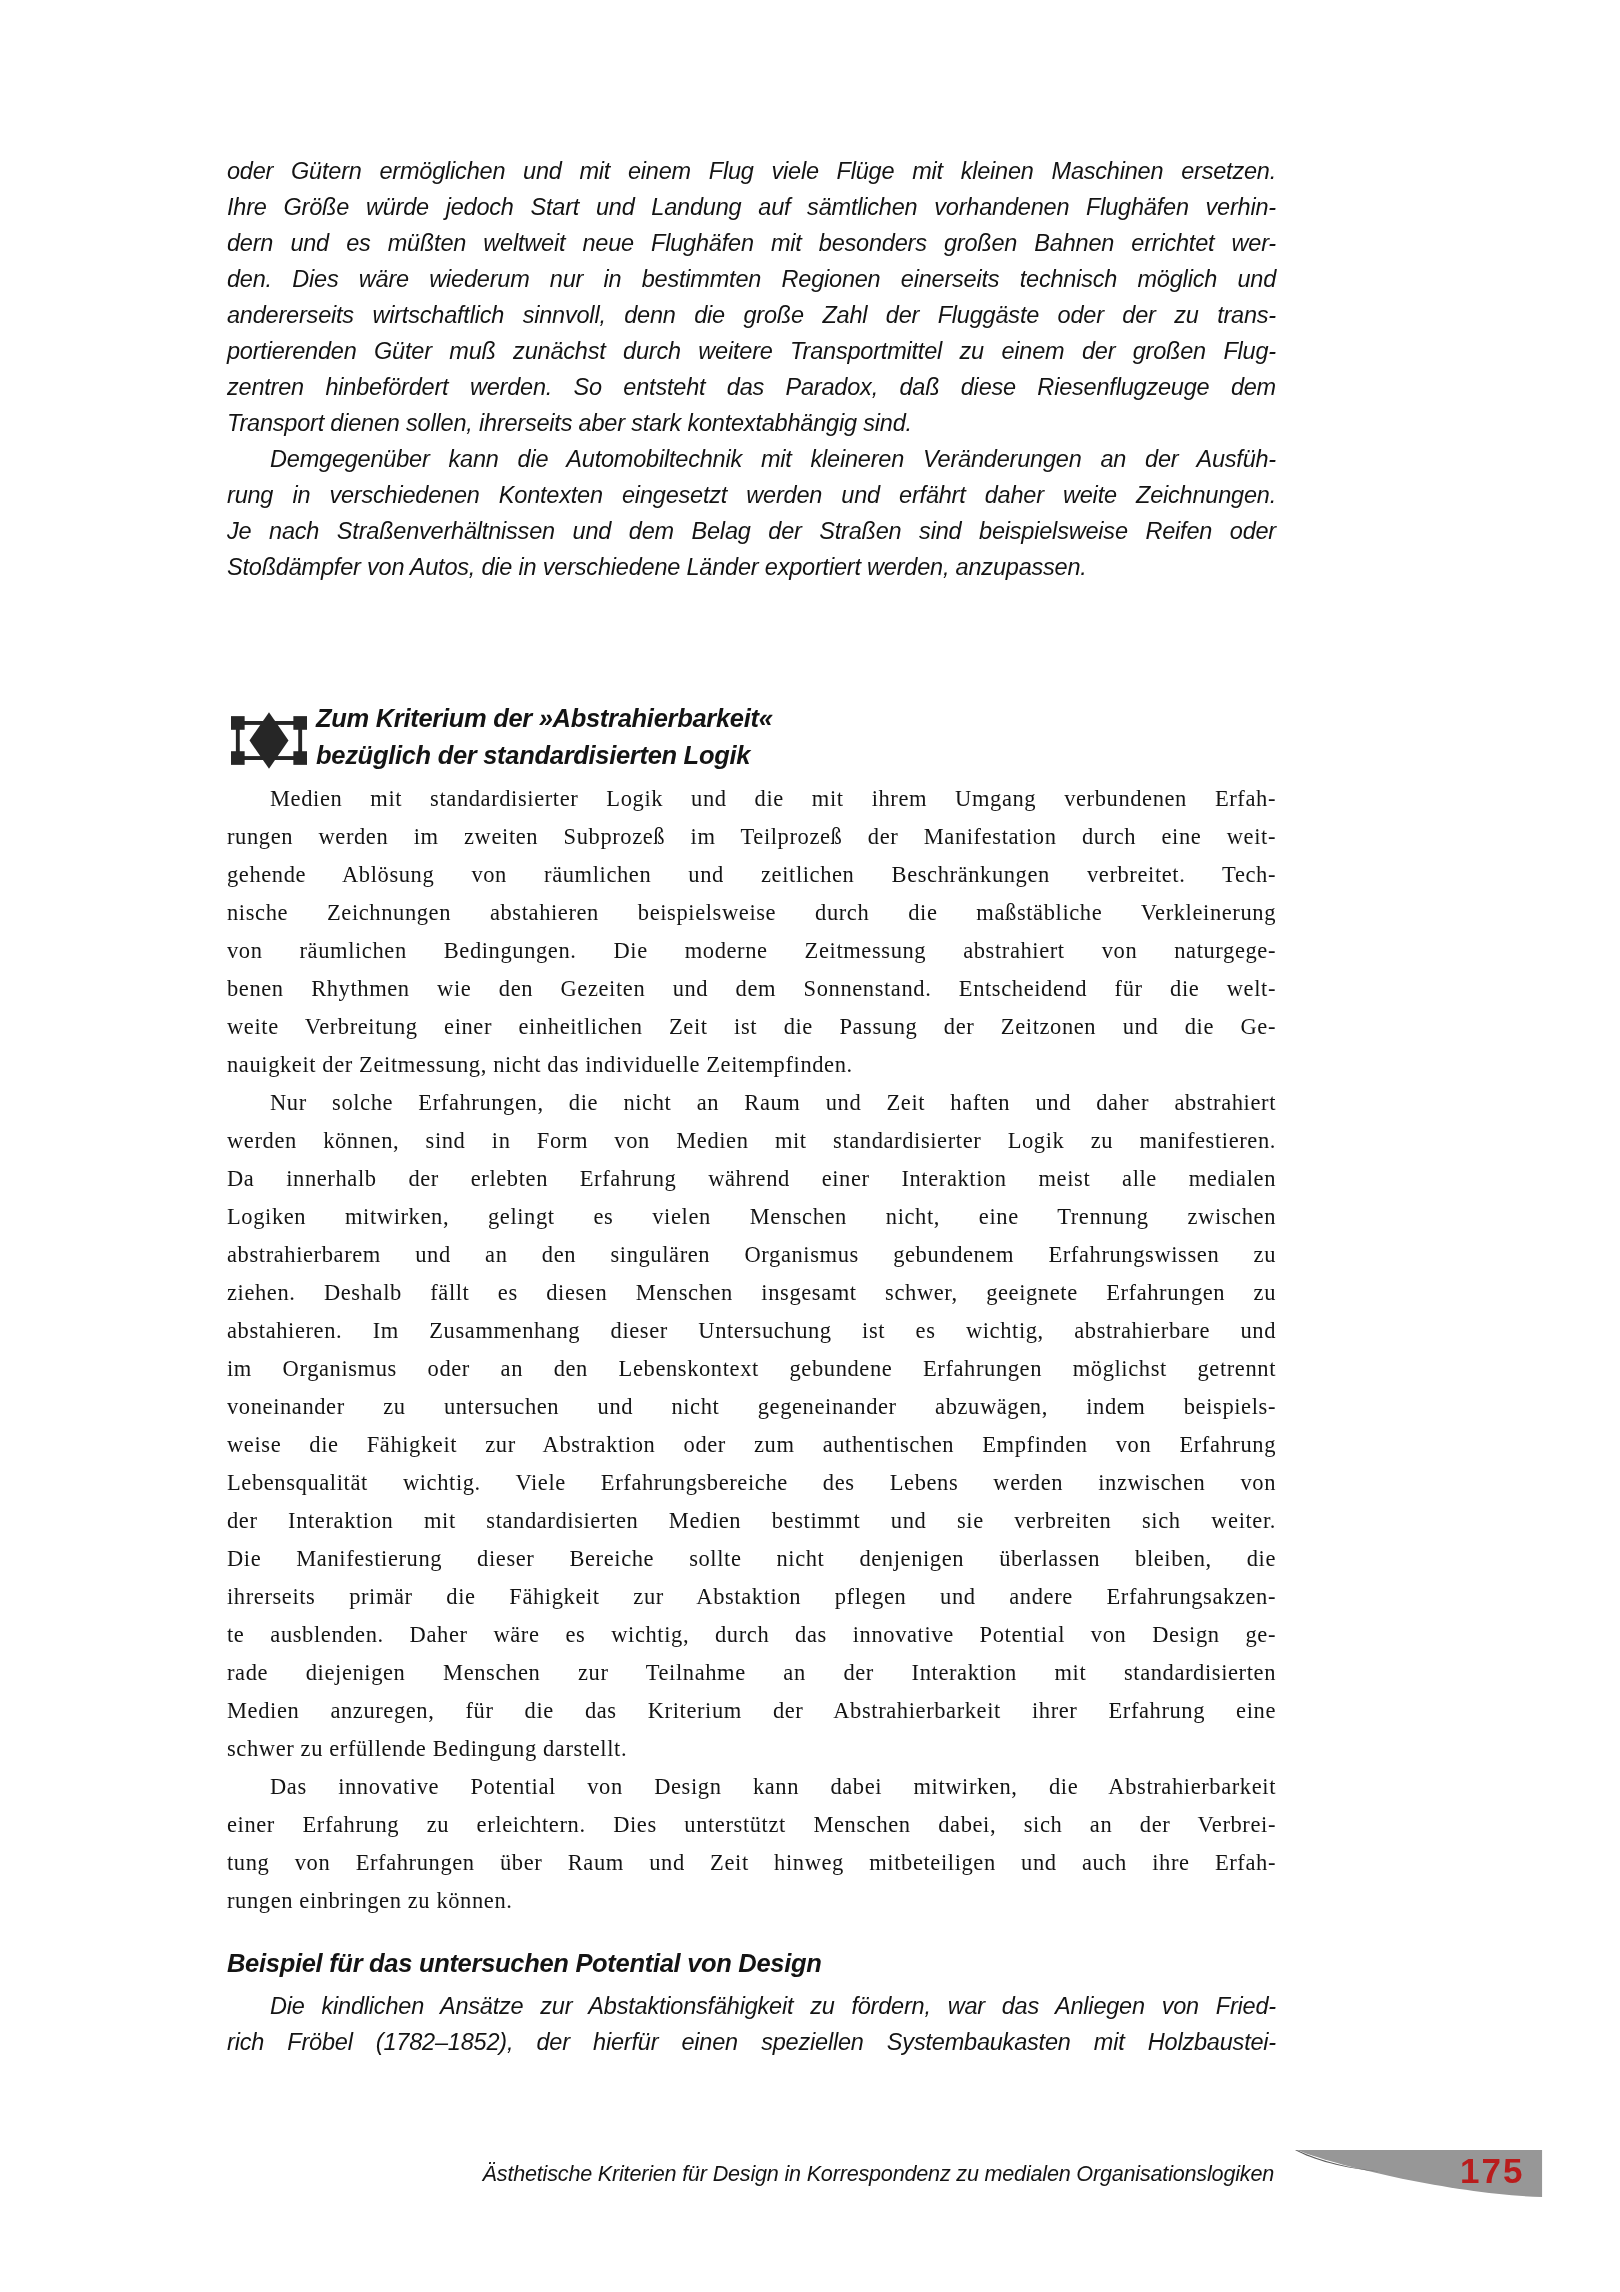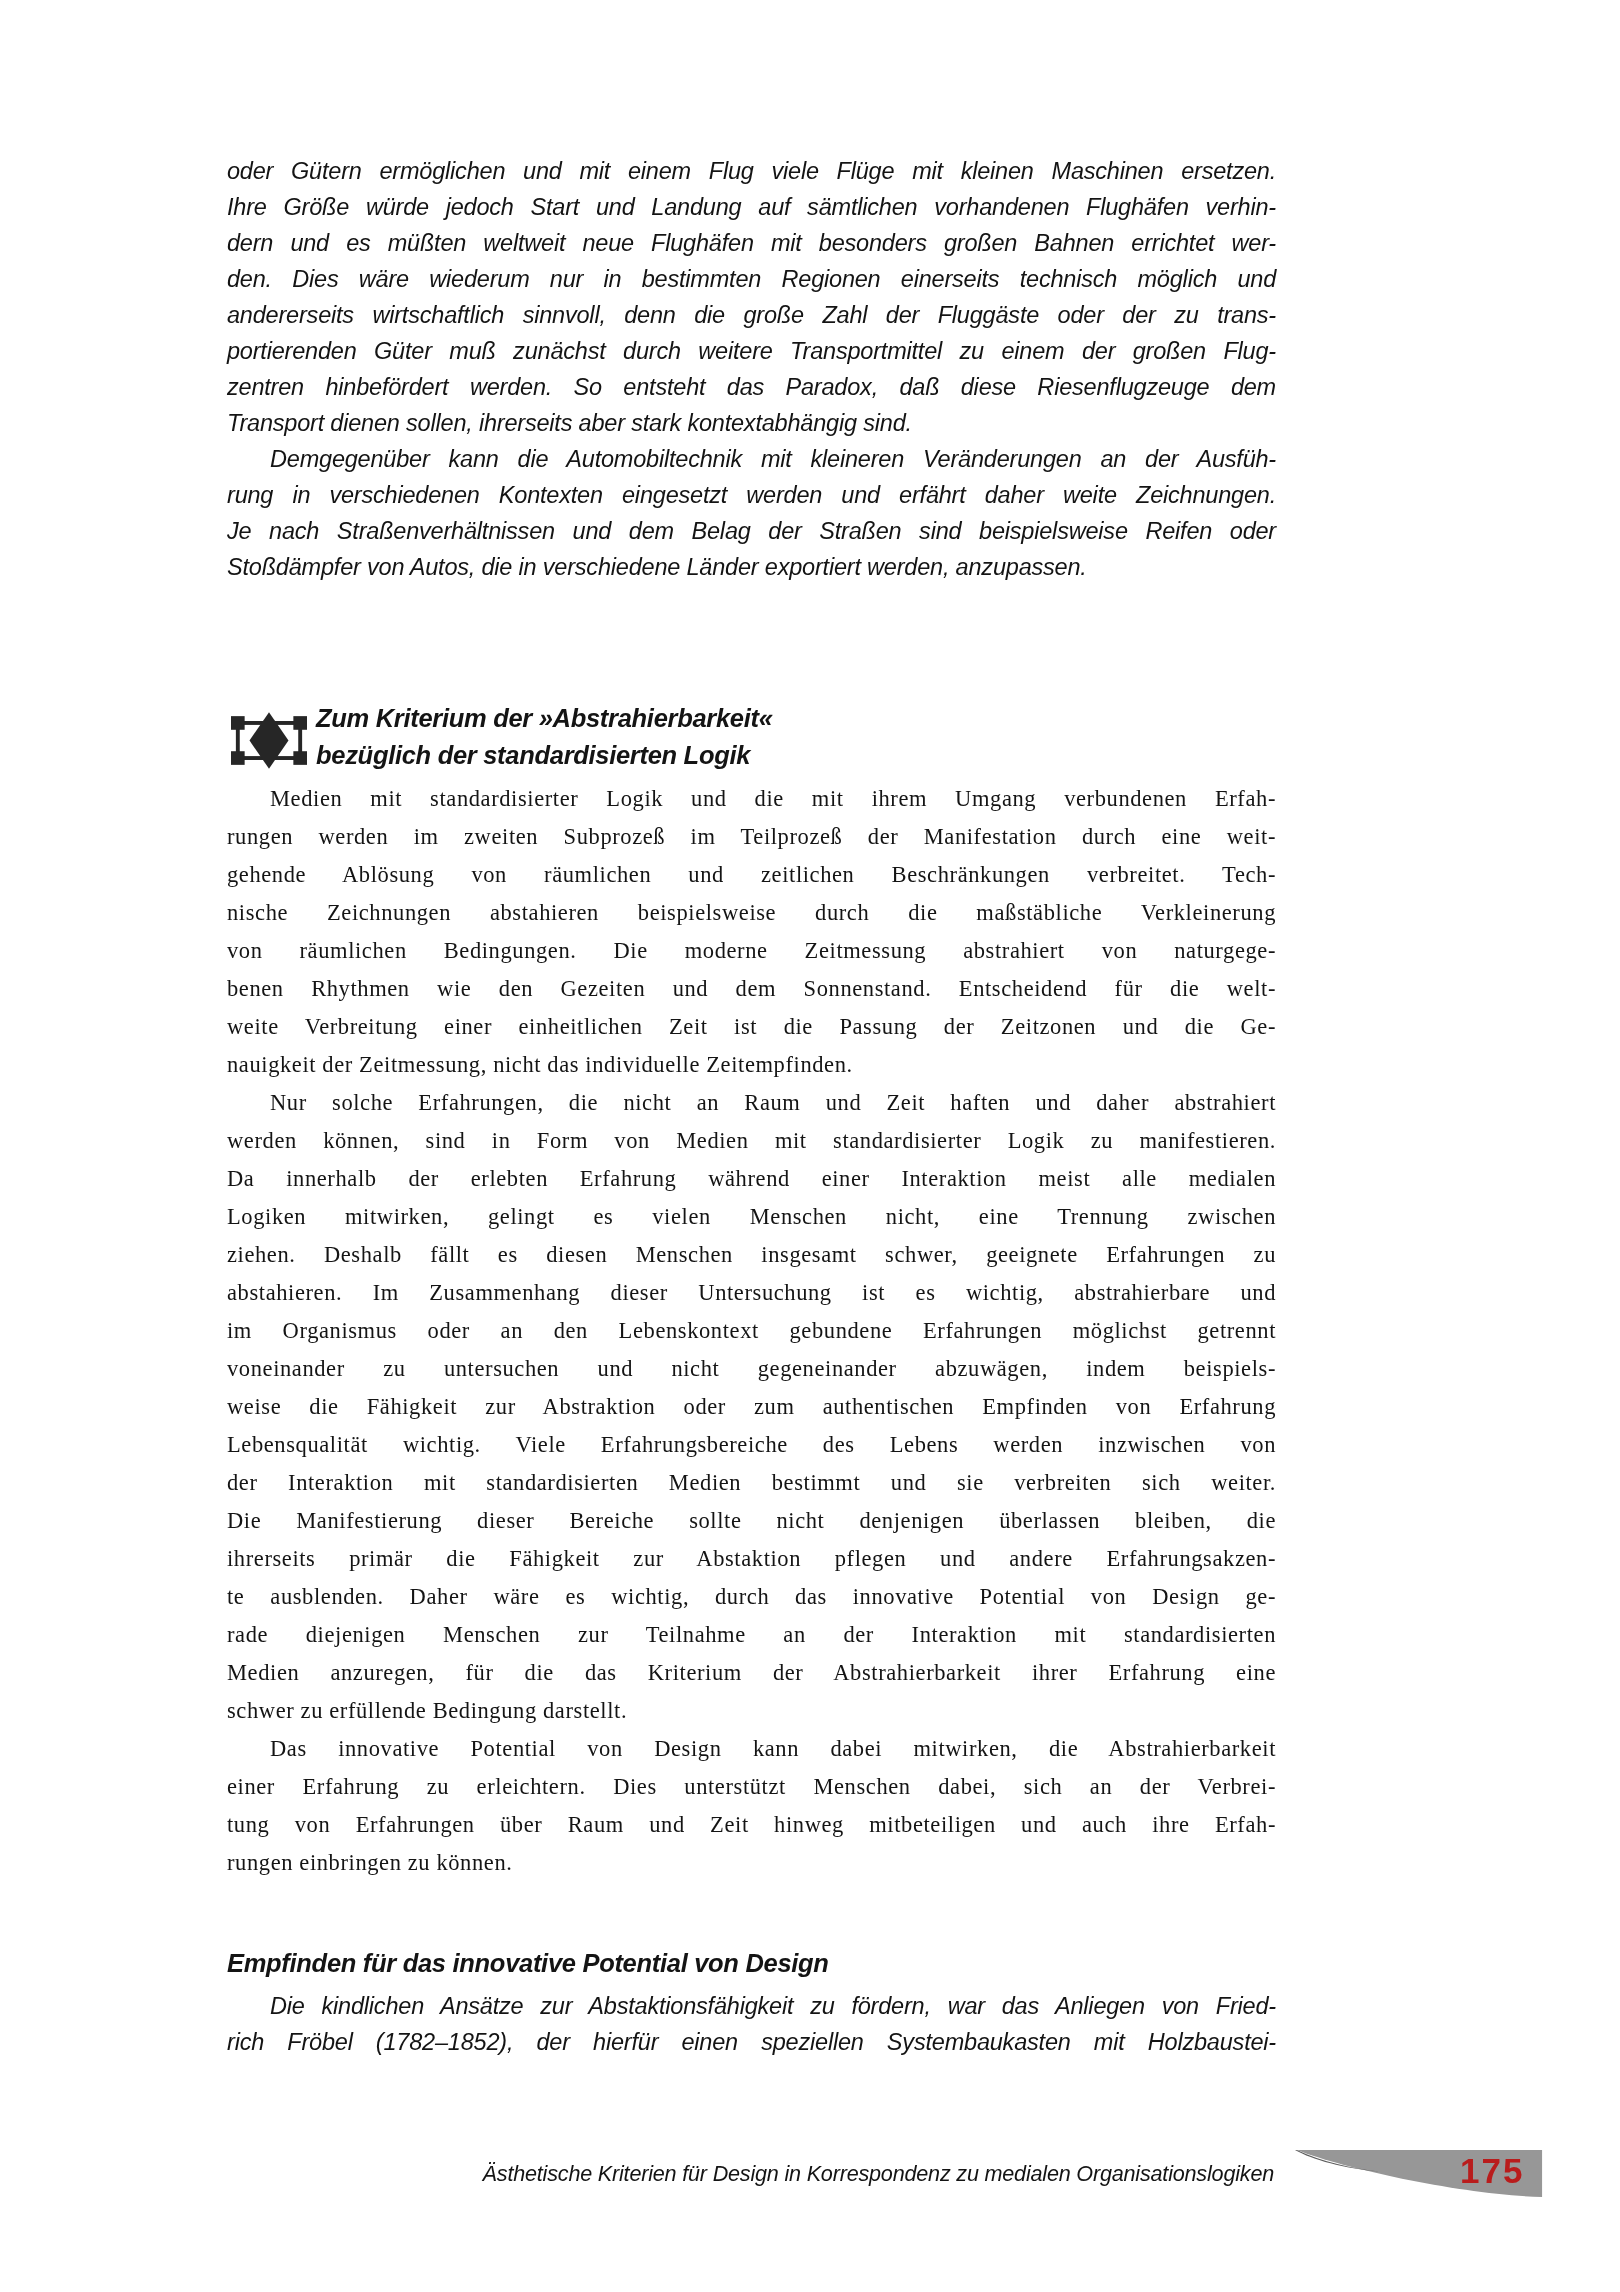--- a/index.html
+++ b/index.html
@@ -79,40 +79,41 @@
       <div class="line">gehende Ablösung von räumlichen und zeitlichen Beschränkungen verbreitet. Tech-</div>
       <div class="line">nische Zeichnungen abstahieren beispielsweise durch die maßstäbliche Verkleinerung</div>
       <div class="line">von räumlichen Bedingungen. Die moderne Zeitmessung abstrahiert von naturgege-</div>
       <div class="line">benen Rhythmen wie den Gezeiten und dem Sonnenstand. Entscheidend für die welt-</div>
       <div class="line">weite Verbreitung einer einheitlichen Zeit ist die Passung der Zeitzonen und die Ge-</div>
       <div class="line rag">nauigkeit der Zeitmessung, nicht das individuelle Zeitempfinden.</div>
       <div class="line ind">Nur solche Erfahrungen, die nicht an Raum und Zeit haften und daher abstrahiert</div>
       <div class="line">werden können, sind in Form von Medien mit standardisierter Logik zu manifestieren.</div>
       <div class="line">Da innerhalb der erlebten Erfahrung während einer Interaktion meist alle medialen</div>
       <div class="line">Logiken mitwirken, gelingt es vielen Menschen nicht, eine Trennung zwischen</div>
+      <div class="line">abstrahierbarem und an den singulären Organismus gebundenem Erfahrungswissen zu</div>
       <div class="line">ziehen. Deshalb fällt es diesen Menschen insgesamt schwer, geeignete Erfahrungen zu</div>
       <div class="line">abstahieren. Im Zusammenhang dieser Untersuchung ist es wichtig, abstrahierbare und</div>
       <div class="line">im Organismus oder an den Lebenskontext gebundene Erfahrungen möglichst getrennt</div>
       <div class="line">voneinander zu untersuchen und nicht gegeneinander abzuwägen, indem beispiels-</div>
       <div class="line">weise die Fähigkeit zur Abstraktion oder zum authentischen Empfinden von Erfahrung</div>
       <div class="line">Lebensqualität wichtig. Viele Erfahrungsbereiche des Lebens werden inzwischen von</div>
       <div class="line">der Interaktion mit standardisierten Medien bestimmt und sie verbreiten sich weiter.</div>
       <div class="line">Die Manifestierung dieser Bereiche sollte nicht denjenigen überlassen bleiben, die</div>
       <div class="line">ihrerseits primär die Fähigkeit zur Abstaktion pflegen und andere Erfahrungsakzen-</div>
       <div class="line">te ausblenden. Daher wäre es wichtig, durch das innovative Potential von Design ge-</div>
       <div class="line">rade diejenigen Menschen zur Teilnahme an der Interaktion mit standardisierten</div>
       <div class="line">Medien anzuregen, für die das Kriterium der Abstrahierbarkeit ihrer Erfahrung eine</div>
       <div class="line rag">schwer zu erfüllende Bedingung darstellt.</div>
       <div class="line ind">Das innovative Potential von Design kann dabei mitwirken, die Abstrahierbarkeit</div>
       <div class="line">einer Erfahrung zu erleichtern. Dies unterstützt Menschen dabei, sich an der Verbrei-</div>
       <div class="line">tung von Erfahrungen über Raum und Zeit hinweg mitbeteiligen und auch ihre Erfah-</div>
       <div class="line rag">rungen einbringen zu können.</div>
     </section>
 
-  <h3 class="subheading">Empfinden für das innovative Potential von Design</h3>
+  <h3 class="subheading">Beispiel für das untersuchen Potential von Design</h3>
 
   <section class="block example">
       <div class="line ind">Die kindlichen Ansätze zur Abstaktionsfähigkeit zu fördern, war das Anliegen von Fried-</div>
       <div class="line">rich Fröbel (1782–1852), der hierfür einen speziellen Systembaukasten mit Holzbaustei-</div>
     </section>
 
   <div class="running-title">Ästhetische Kriterien für Design in Korrespondenz zu medialen Organisationslogiken</div>
 
   <div class="swoosh">
     <svg viewBox="0 0 258 54" xmlns="http://www.w3.org/2000/svg">

